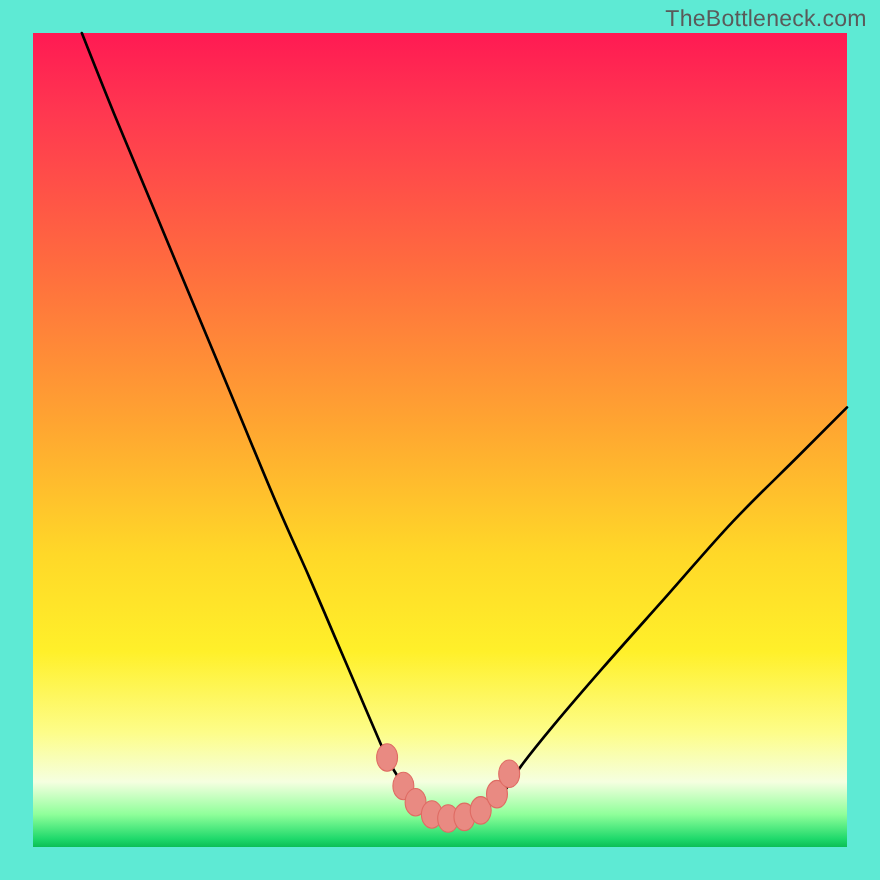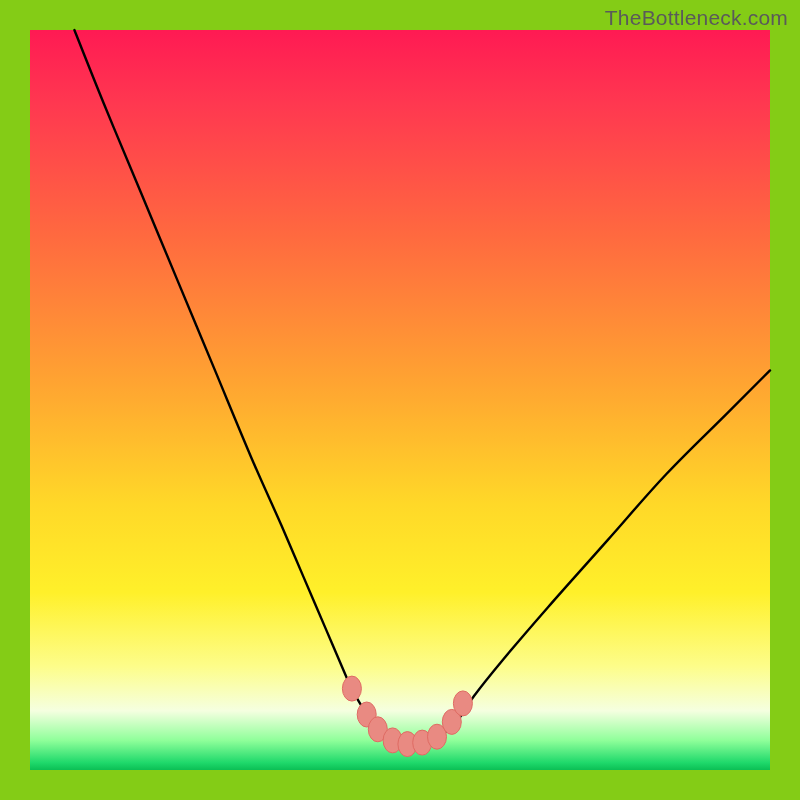--- a/index.html
+++ b/index.html
@@ -8,21 +8,21 @@
     width: 800px;
     height: 800px;
     overflow: hidden;
     background: #000;
     font-family: Arial, Helvetica, sans-serif;
   }
   .frame {
     position: relative;
     width: 800px;
     height: 800px;
-    background: #84cc16;
+    background: #5eead4;
   }
   .plot-area {
     position: absolute;
     left: 30px;
     top: 30px;
     width: 740px;
     height: 740px;
     
     background: linear-gradient(
       to bottom,

